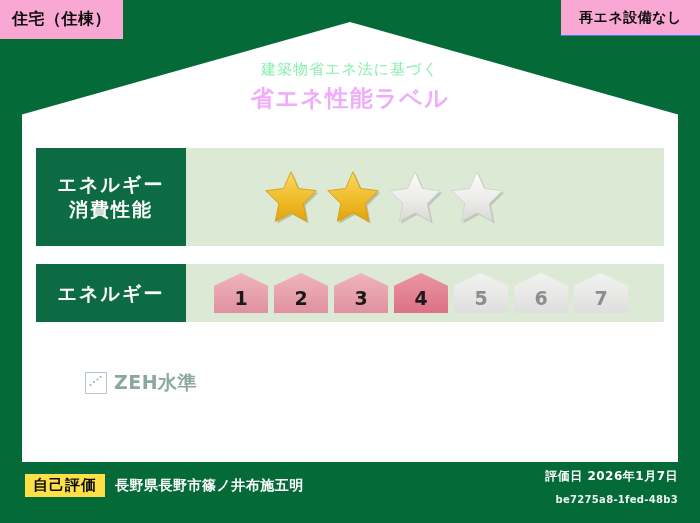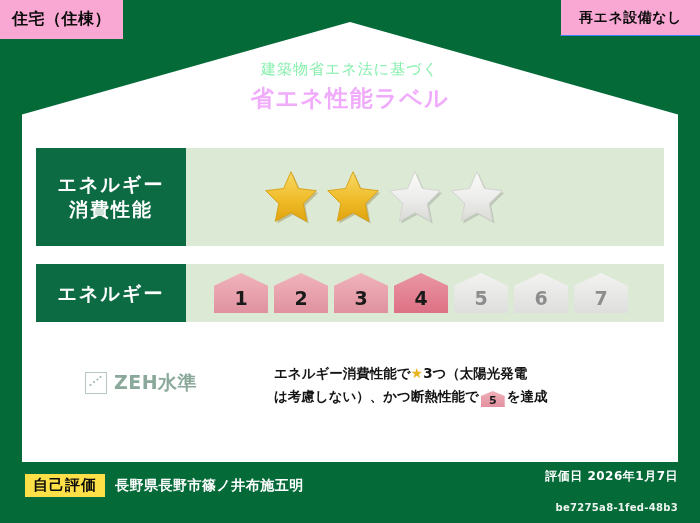--- a/index.html
+++ b/index.html
@@ -157,21 +157,21 @@
     font-weight:bold;font-size:15px;
     padding:2px 8px;letter-spacing:1px;
     margin-right:10px;
   }
   #address{font-size:14px;font-weight:bold;letter-spacing:.5px;}
   #footer-right{
     position:absolute;right:22px;top:6px;
     text-align:right;
   }
   #eval-date{font-size:12px;font-weight:bold;letter-spacing:.5px;}
-  #eval-id{font-size:10px;font-weight:bold;margin-top:17px;letter-spacing:.3px;opacity:.92;}
+  #eval-id{font-size:10px;font-weight:bold;margin-top:9px;letter-spacing:.3px;opacity:.92;}
 </style>
 </head>
 <body>
 
 <div id="label-root">
 
   <div id="tab-left" class="corner-tab">住宅（住棟）</div>
   <div id="tab-right" class="corner-tab">再エネ設備なし</div>
 
   <div id="inner-card"></div>
@@ -268,24 +268,20 @@
       <div id="zeh-icon">
         <svg width="19" height="19" viewBox="0 0 19 19" aria-hidden="true">
           <circle cx="4.5" cy="12" r="1.1" fill="#9fb7aa"></circle>
           <circle cx="8" cy="9" r="1.1" fill="#9fb7aa"></circle>
           <circle cx="11.5" cy="6.5" r="1.1" fill="#9fb7aa"></circle>
           <circle cx="14.5" cy="4" r="1.1" fill="#9fb7aa"></circle>
         </svg>
       </div>
       <div id="zeh-text">ZEH水準</div>
     </div>
-    <div id="desc-block">
-      <span>エネルギー消費性能で</span><span class="inline-star">★</span><span>3つ（太陽光発電</span><br>
-      <span>は考慮しない）、かつ断熱性能で</span><span class="inline-house">5</span><span>を達成</span>
-    </div>
   </div>
 
   <div id="footer">
     <div id="footer-left">
       <div id="self-eval">自己評価</div>
       <div id="address">長野県長野市篠ノ井布施五明</div>
     </div>
     <div id="footer-right">
       <div id="eval-date">
         <span>評価日</span>

